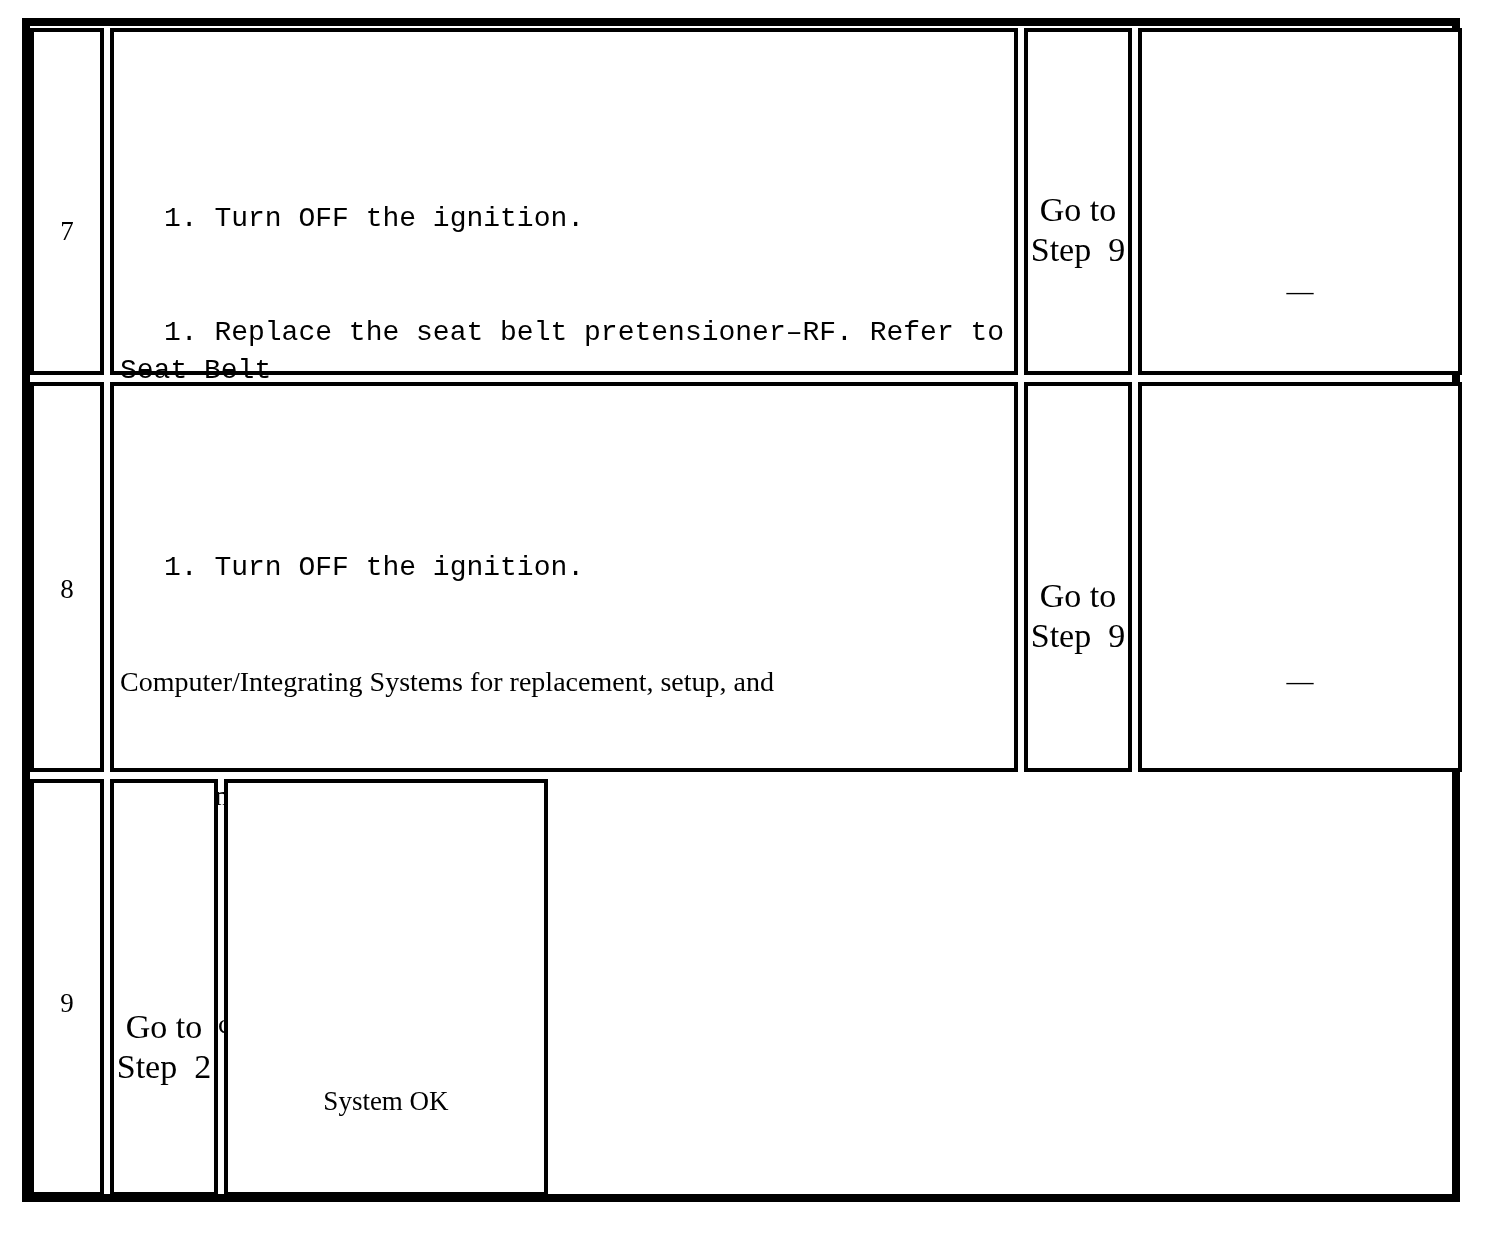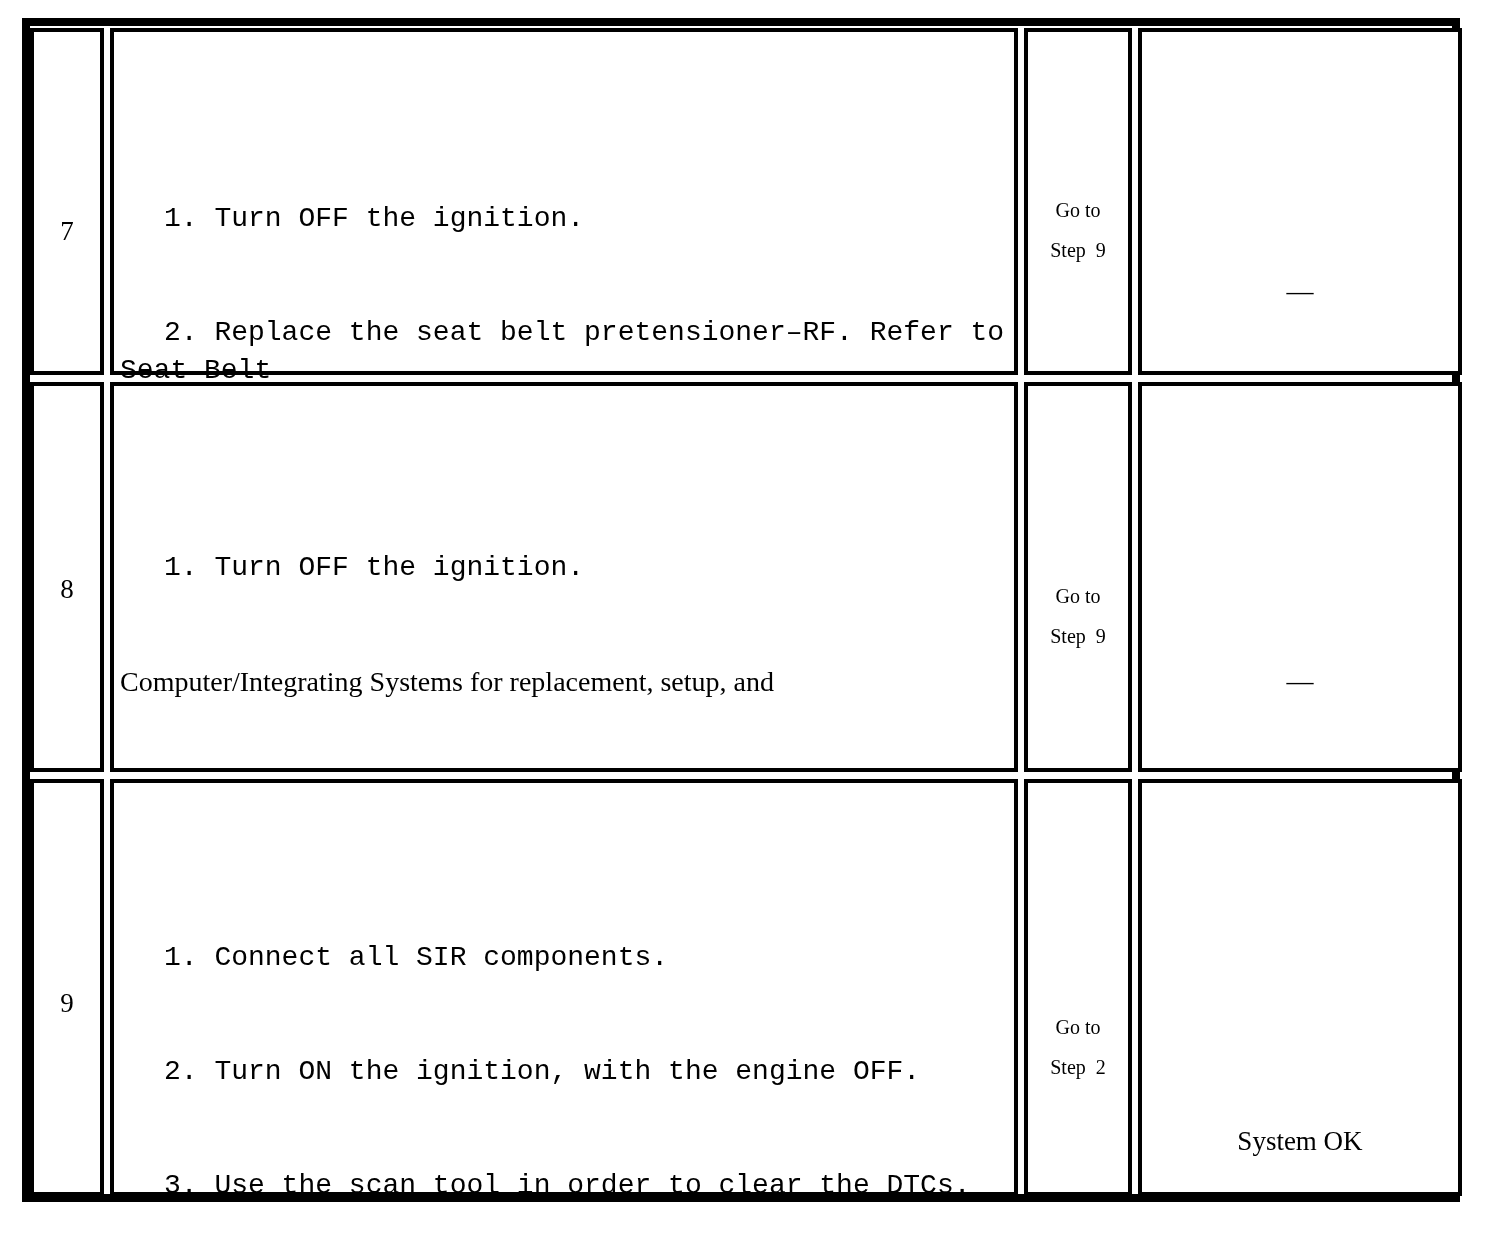--- a/index.html
+++ b/index.html
@@ -83,56 +83,56 @@
   .ln { display: block; }
   .ln.indent  { text-indent: 44px; font-family: Liberation Mono, monospace; }
   .ln.spacer  { height: 38px; }
 
   
   .branch {
     position: absolute;
     left: 0;
     width: 100%;
     text-align: center;
-    font-size: 20px;
+    font-size: 34px;
     line-height: 40px;
   }
   .branch .b-line { display: block; white-space: pre; }
 
   .r7 .c-yes .branch { top: 158px; }
   .r8 .c-yes .branch { top: 190px; }
   .r9 .c-yes .branch { top: 224px; }
 
   .result {
     position: absolute;
     left: 0;
     width: 100%;
     text-align: center;
     font-size: 27px;
     line-height: 1;
   }
   .r7 .c-no .result { top: 246px; }
   .r8 .c-no .result { top: 282px; }
-  .r9 .c-no .result { top: 305px; margin-top: 40px; }
+  .r9 .c-no .result { top: 305px; }
 </style>
 </head>
 <body>
 
 <div class="table-frame">
 
   <div class="row r7">
 
     <div class="cell c-step">
       <div class="step-num">7</div>
     </div>
 
     <div class="cell c-action">
       <div class="action-text">
         <span class="ln indent">1. Turn OFF the ignition.</span>
-        <span class="ln indent">2. Replace the seat belt pretensioner–RF. Refer to Seat Belt</span>
+        <span class="ln indent">1. Replace the seat belt pretensioner–RF. Refer to Seat Belt</span>
         <span class="ln">Retractor Pretensioner Replacement - Front .</span>
         <span class="ln spacer"></span>
         <span class="ln">Did you complete the replacement?</span>
       </div>
     </div>
 
     <div class="cell c-yes">
       <div class="branch">
         <span class="b-line">Go to</span>
         <span class="b-line">Step  9</span>
@@ -171,31 +171,20 @@
       <div class="result">—</div>
     </div>
   </div>
 
   <div class="row r9">
 
     <div class="cell c-step">
       <div class="step-num">9</div>
     </div>
 
-    <div class="cell c-action">
-      <div class="action-text">
-        <span class="ln indent">1. Connect all SIR components.</span>
-        <span class="ln indent">2. Turn ON the ignition, with the engine OFF.</span>
-        <span class="ln indent">3. Use the scan tool in order to clear the DTCs.</span>
-        
-        
-        
-        
-      </div>
-    </div>
 
     <div class="cell c-yes">
       <div class="branch">
         <span class="b-line">Go to</span>
         <span class="b-line">Step  2</span>
       </div>
     </div>
 
     <div class="cell c-no">
       <div class="result">System OK</div>

